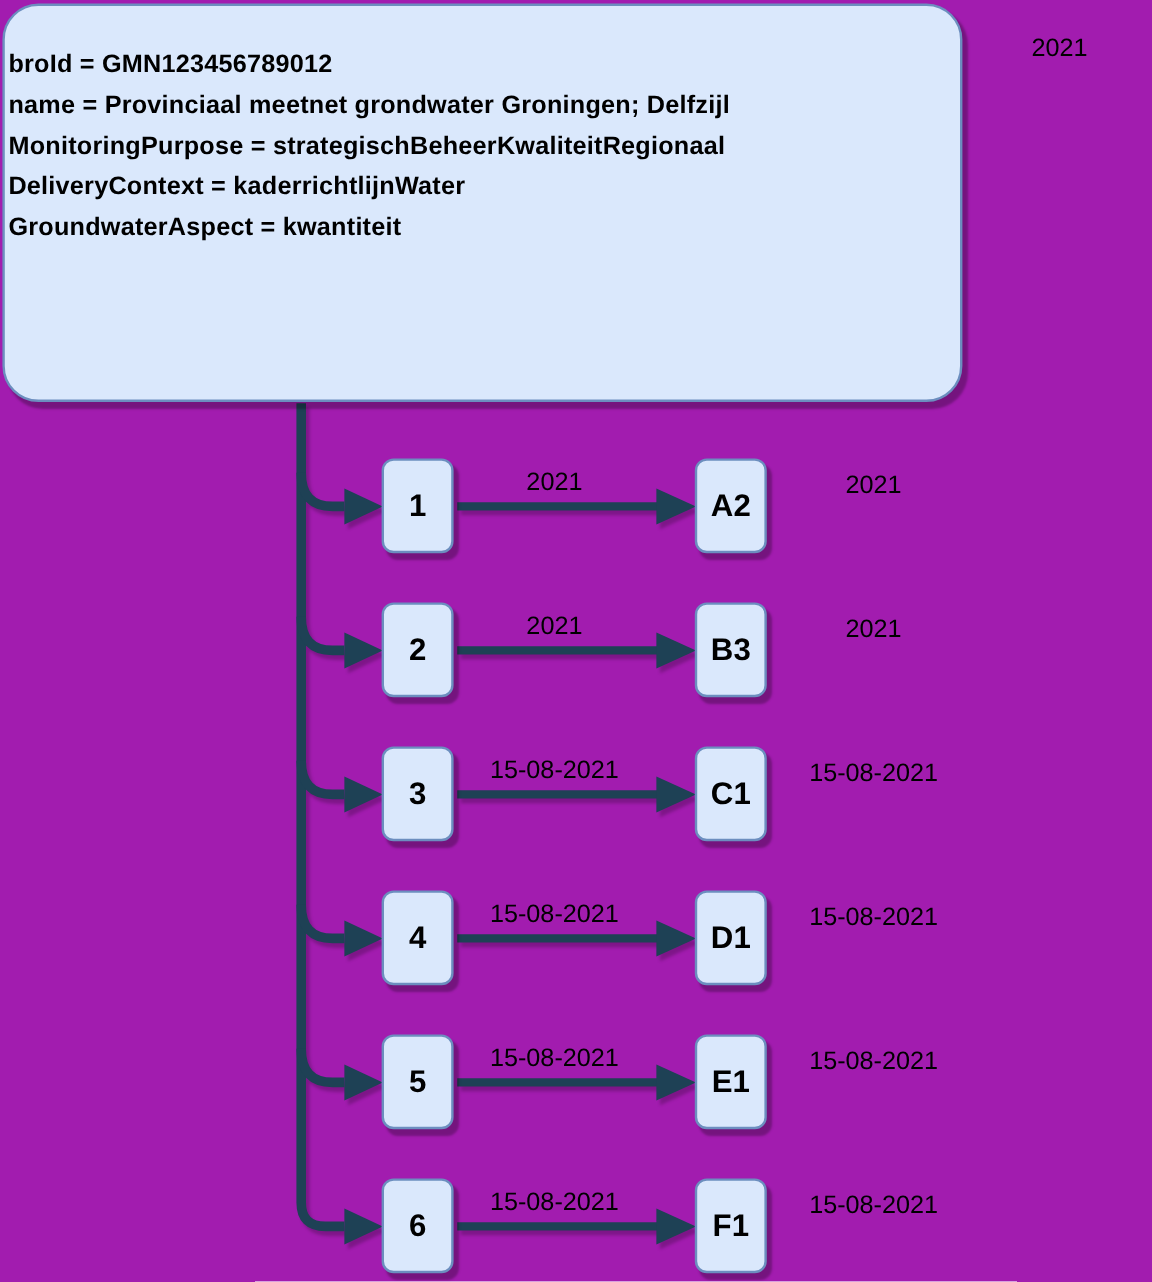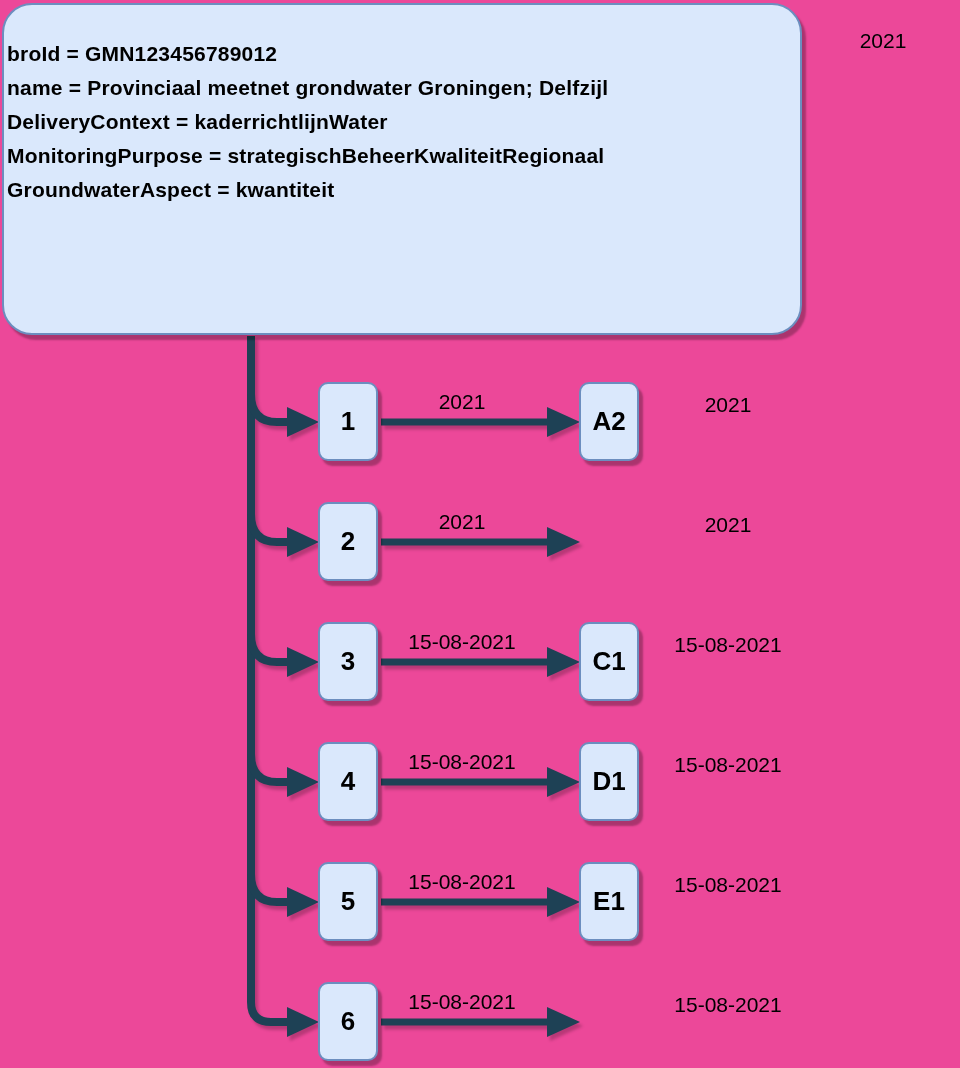--- a/index.html
+++ b/index.html
@@ -4,21 +4,21 @@
 <style>
   :root{
     --node-fill:#dae8fc;
     --node-stroke:#6c8ebf;
     --connector:#1e4155;
     --txt:#000000;
   }
   html,body{margin:0;padding:0;background:#ffffff;}
   body{font-family:"Liberation Sans", sans-serif;}
   #canvas{
-    position:relative;width:960px;height:1068px;background:#ec4899;overflow:hidden;
+    position:relative;width:960px;height:1068px;background:#a21caf;overflow:hidden;
   }
   
   .root-box{
     position:absolute;left:2px;top:3px;width:796px;height:328px;
     background:var(--node-fill);
     border:2px solid var(--node-stroke);
     border-radius:30px;
     box-shadow:4px 5px 2px rgba(0,0,0,0.28);
   }
   .root-text{
@@ -94,22 +94,22 @@
     <polygon class="head" points="547,647 547,677 580,662"></polygon>
     <polygon class="head" points="547,767 547,797 580,782"></polygon>
     <polygon class="head" points="547,887 547,917 580,902"></polygon>
     <polygon class="head" points="547,1007 547,1037 580,1022"></polygon>
   </svg>
 
   <div class="root-box">
     <div class="root-text">
       <div>broId = GMN123456789012</div>
       <div>name = Provinciaal meetnet grondwater Groningen; Delfzijl</div>
+      <div>MonitoringPurpose = strategischBeheerKwaliteitRegionaal</div>
       <div>DeliveryContext = kaderrichtlijnWater</div>
-      <div>MonitoringPurpose = strategischBeheerKwaliteitRegionaal</div>
       <div>GroundwaterAspect = kwantiteit</div>
     </div>
   </div>
 
   <div class="year-top">2021</div>
 
   <div class="row" style="top:382px">
     <div class="node source">
       <span>1</span>
     </div>
@@ -118,20 +118,23 @@
       <span>A2</span>
     </div>
     <div class="right-label">2021</div>
   </div>
 
   <div class="row" style="top:502px">
     <div class="node source">
       <span>2</span>
     </div>
     <div class="edge-label">2021</div>
+    <div class="node target">
+      <span>B3</span>
+    </div>
     <div class="right-label">2021</div>
   </div>
 
   <div class="row" style="top:622px">
     <div class="node source">
       <span>3</span>
     </div>
     <div class="edge-label">15-08-2021</div>
     <div class="node target">
       <span>C1</span>
@@ -159,16 +162,19 @@
       <span>E1</span>
     </div>
     <div class="right-label">15-08-2021</div>
   </div>
 
   <div class="row" style="top:982px">
     <div class="node source">
       <span>6</span>
     </div>
     <div class="edge-label">15-08-2021</div>
+    <div class="node target">
+      <span>F1</span>
+    </div>
     <div class="right-label">15-08-2021</div>
   </div>
 
 </div>
 
 </body></html>

